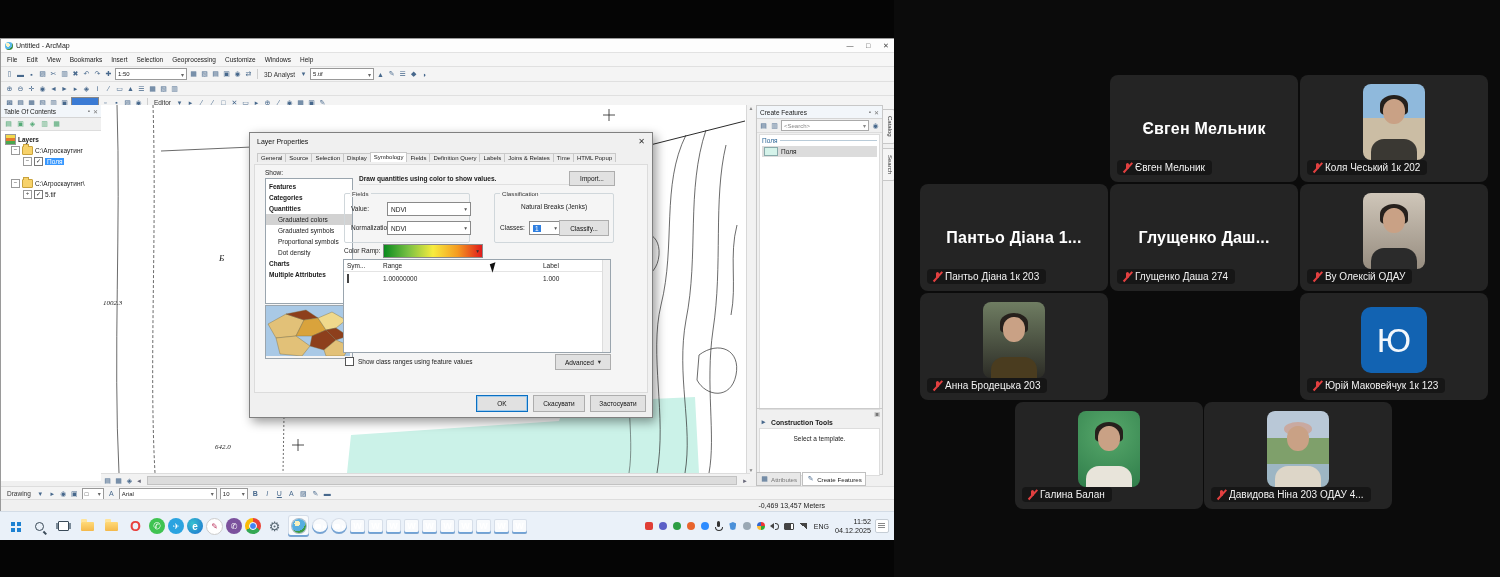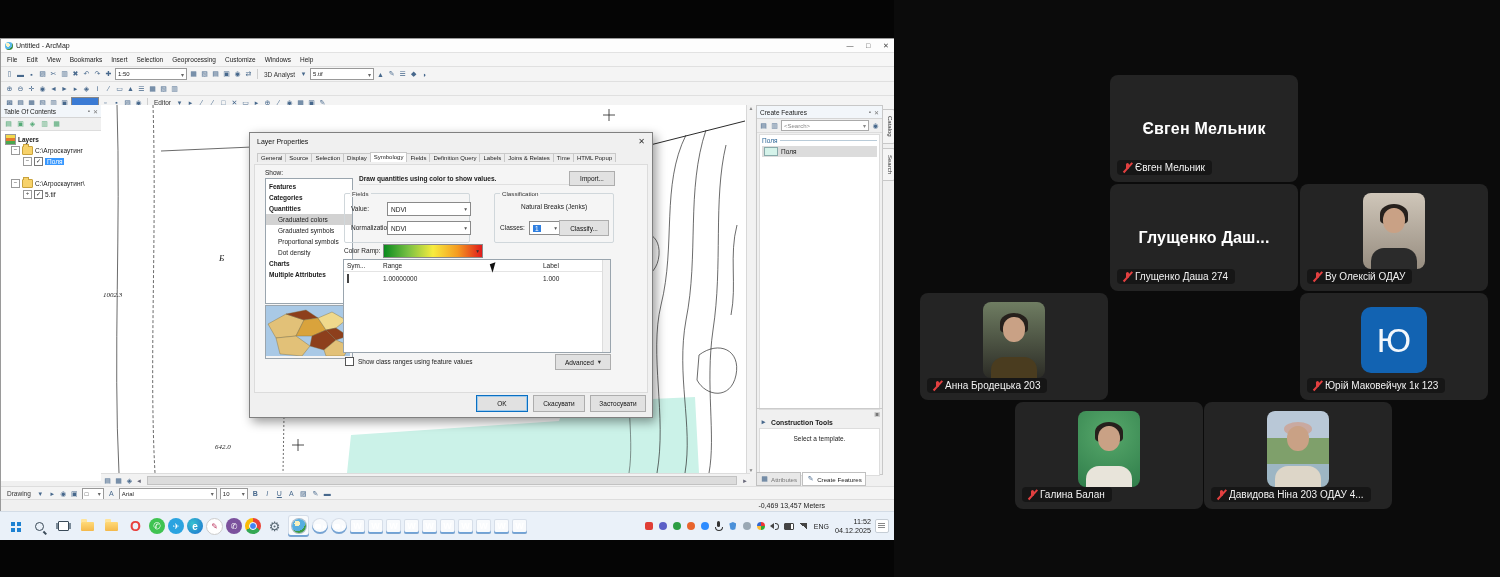--- a/index.html
+++ b/index.html
@@ -380,21 +380,21 @@
         </g>
         <g stroke="#222" stroke-width="0.8">
           <line x1="502" y1="10" x2="514" y2="10"></line>
             <line x1="508" y1="4" x2="508" y2="16"></line>
           <line x1="191" y1="340" x2="203" y2="340"></line>
             <line x1="197" y1="334" x2="197" y2="346"></line>
         </g>
       </svg>
 
       <span class="mlab" style="left:118px;top:148px;font-size:9px">Б</span>
-      <span class="mlab" style="left:2px;top:186px">1002.3</span>
+      <span class="mlab" style="left:2px;top:194px">1002.3</span>
       <span class="mlab" style="left:114px;top:338px">642.0</span>
     </div>
     <div class="vscroll">
         <span>▲</span>
         <span>▼</span>
       </div>
     <div class="mapbottom">
       <span class="tbi">▤</span>
       <span class="tbi">▦</span>
       <span class="tbi">◈</span>
@@ -662,21 +662,39 @@
 
 
     <div class="tile" style="left:216px;top:75px">
       <div class="bigname">Євген Мельник</div>
       <div class="pill">
           <span class="mic"></span>
           <span>Євген Мельник</span>
         </div>
     </div>
 
-
+    <div class="tile" style="left:406px;top:75px">
+      <div class="avatar p3">
+          <div class="hair"></div>
+          <div class="head"></div>
+          <div class="body"></div>
+        </div>
+      <div class="pill">
+          <span class="mic"></span>
+          <span>Коля Чеський 1к 202</span>
+        </div>
+    </div>
+
+    <div class="tile" style="left:26px;top:184px">
+      <div class="bigname">Пантьо Діана 1...</div>
+      <div class="pill">
+          <span class="mic"></span>
+          <span>Пантьо Діана 1к 203</span>
+        </div>
+    </div>
 
     <div class="tile" style="left:216px;top:184px">
       <div class="bigname">Глущенко  Даш...</div>
       <div class="pill">
           <span class="mic"></span>
           <span>Глущенко Даша 274</span>
         </div>
     </div>
 
     <div class="tile" style="left:406px;top:184px">

